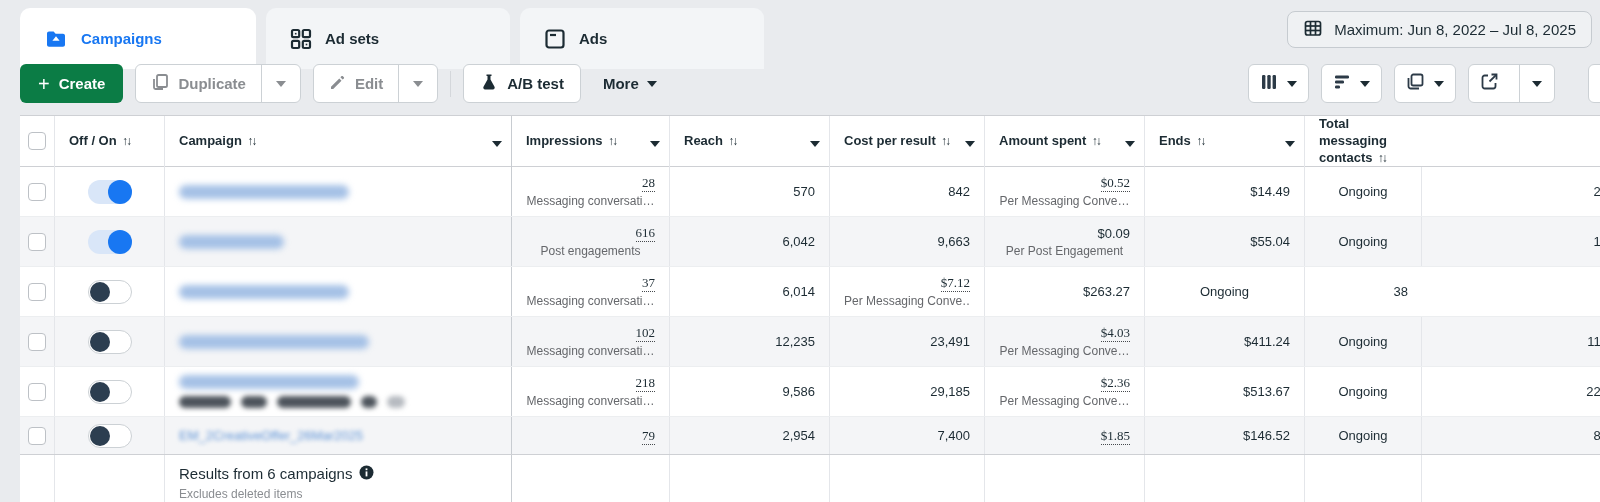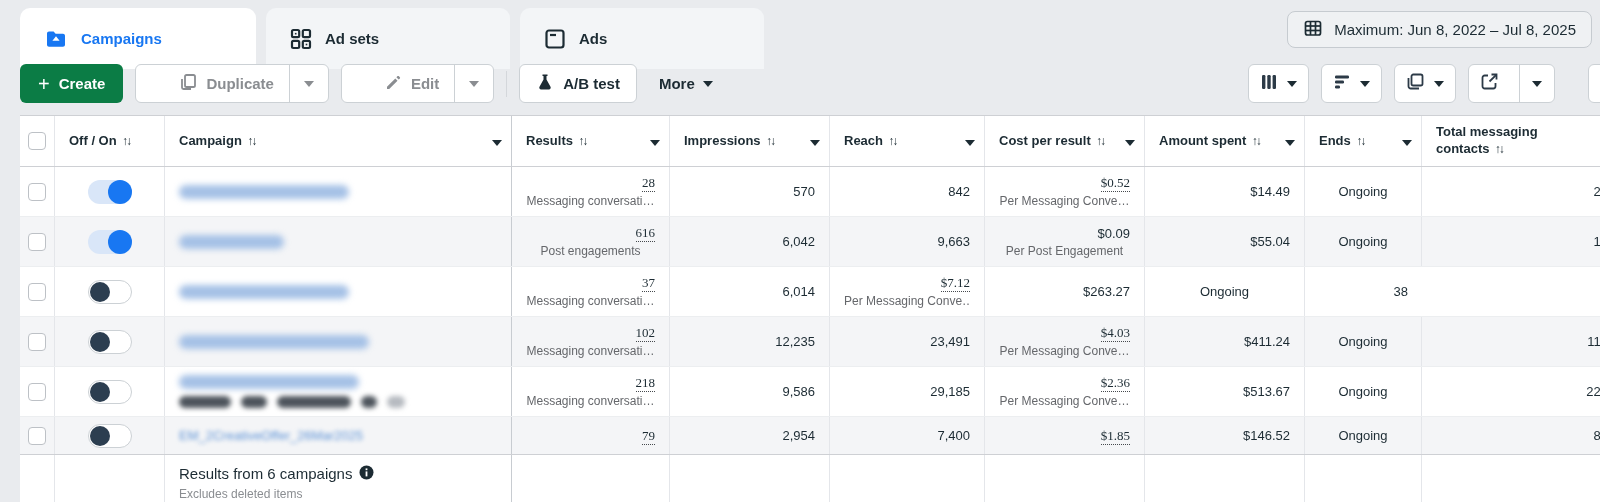--- a/index.html
+++ b/index.html
@@ -19,21 +19,21 @@
   .datebtn{position:absolute;right:8px;top:11px;height:37px;display:flex;align-items:center;gap:11px;
       padding:0 15px;background:#eff1f3;border:1px solid #c6cbd0;border-radius:8px;
       font-size:15px;font-weight:500;box-sizing:border-box;}
   
   .toolbar{position:absolute;left:20px;top:64px;height:39px;display:flex;align-items:center;gap:12px;}
   .btn{height:39px;border-radius:6px;display:flex;align-items:center;box-sizing:border-box;cursor:pointer;}
   .btn-create{background:#0b7c45;color:#fff;font-size:15px;font-weight:600;padding:0 18px;gap:9px;}
   .splitbtn{border:1px solid #ccd1d5;background:#fff;border-radius:6px;display:flex;height:39px;box-sizing:border-box;}
   .split-main{display:flex;align-items:center;gap:9px;padding:0 15px;font-size:15px;font-weight:600;}
   .split-caret{width:38px;display:flex;align-items:center;justify-content:center;border-left:1px solid #ccd1d5;cursor:pointer;}
-  .muted{color:#8a8d91;margin-left:28px;}
+  .muted{color:#8a8d91;}
   .btn-plain{border:1px solid #ccd1d5;background:#fff;font-size:15px;font-weight:600;padding:0 16px;gap:9px;}
   .btn-text{font-size:15px;font-weight:600;padding:0 10px;gap:8px;background:transparent;}
   .vdivider{width:1px;height:26px;background:#d4d7db;}
   .caret{width:0;height:0;border-left:5px solid transparent;border-right:5px solid transparent;border-top:6px solid #1c2b33;}
   .toolbar-right{position:absolute;top:64px;left:1248px;display:flex;gap:12px;align-items:center;}
   .iconbtn{border:1px solid #ccd1d5;background:#fff;border-radius:6px;height:39px;display:flex;align-items:center;
            padding:0 11px;gap:9px;box-sizing:border-box;cursor:pointer;}
   .iconbtn.split{padding:0;}
   .iconbtn.split .ic-main{padding:0 11px;display:flex;align-items:center;height:100%;}
   .iconbtn.split .ic-caret{width:34px;height:100%;display:flex;align-items:center;justify-content:center;border-left:1px solid #ccd1d5;}
@@ -242,24 +242,20 @@
       <div class="checkbox"></div>
     </div>
   <div class="hcell">
         <span class="hlabel">Off / On<span class="sortglyph"> ↑↓</span></span>
       </div>
       <div class="hcell campaign-sep">
         <span class="hlabel">Campaign<span class="sortglyph"> ↑↓</span></span>
         <div class="hcaret"></div>
       </div>
       <div class="hcell">
-        <span class="hlabel">Results<span class="sortglyph"> ↑↓</span></span>
-        <div class="hcaret"></div>
-      </div>
-      <div class="hcell">
         <span class="hlabel">Impressions<span class="sortglyph"> ↑↓</span></span>
         <div class="hcaret"></div>
       </div>
       <div class="hcell">
         <span class="hlabel">Reach<span class="sortglyph"> ↑↓</span></span>
         <div class="hcaret"></div>
       </div>
       <div class="hcell">
         <span class="hlabel">Cost per result<span class="sortglyph"> ↑↓</span></span>
         <div class="hcaret"></div>

